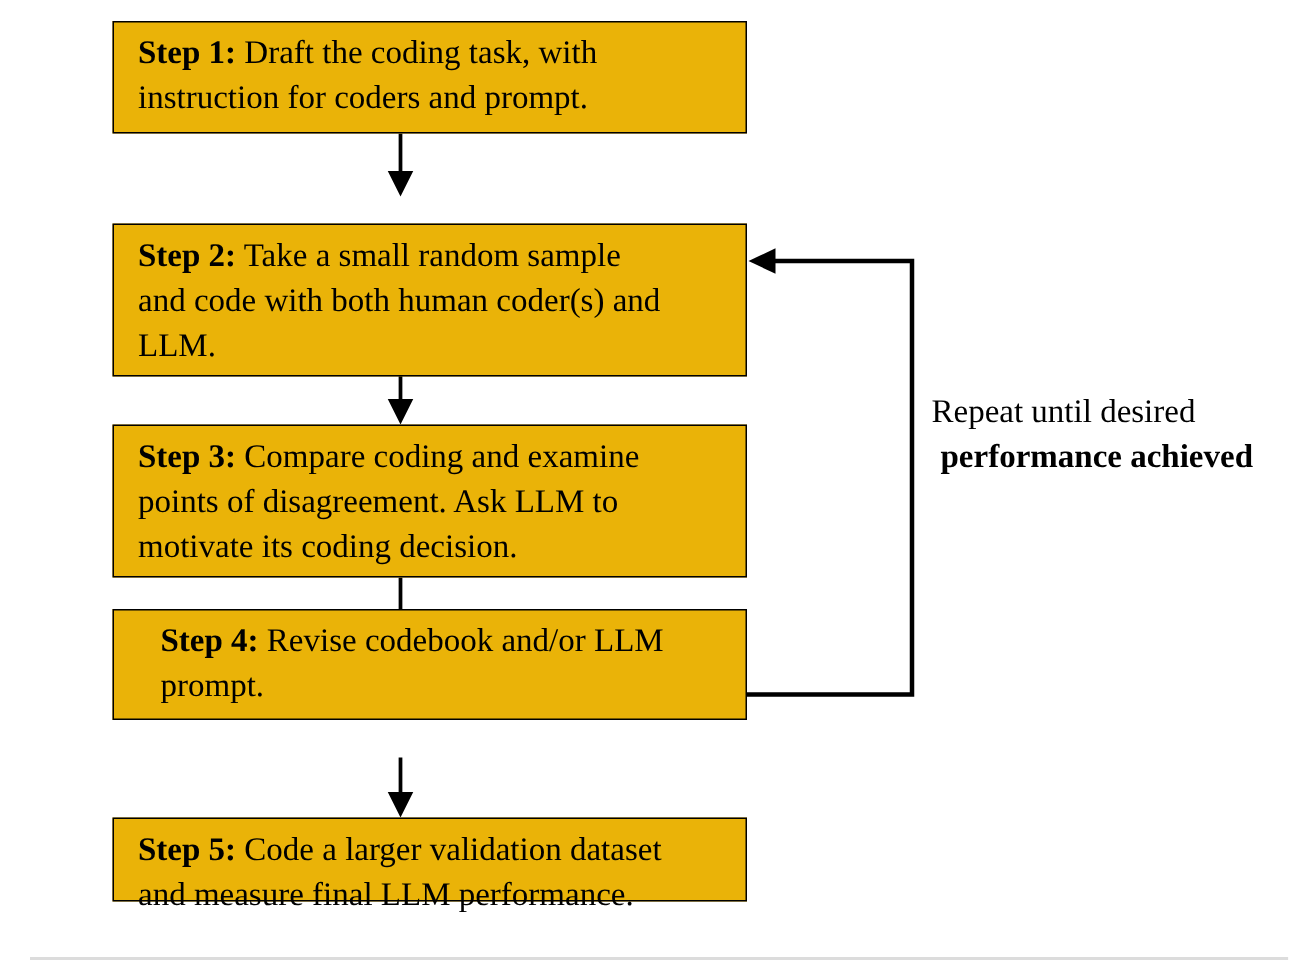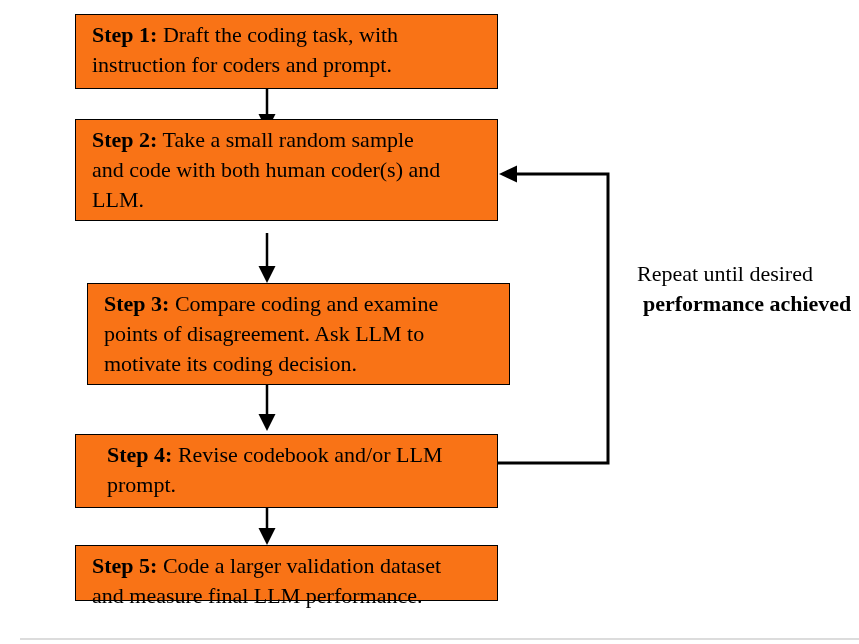--- a/index.html
+++ b/index.html
@@ -22,42 +22,41 @@
     top: 0;
     width: 859px;
     height: 644px;
   }
   .step-box {
     position: absolute;
     left: 75px;
     width: 423px;
     box-sizing: border-box;
     border: 1.5px solid #000000;
-    background: #f97316;
+    background: #eab308;
     padding: 5px 10px 5px 16px;
     font-size: 22px;
     line-height: 30px;
     white-space: pre-line;
   }
   .step-label {
     font-weight: bold;
   }
   .box-1 { top: 14px;  height: 75px;  }
-  .box-2 { top: 119px; height: 102px; }
-  .box-3 { top: 283px; height: 102px; margin-left: 12px; }
-  .box-4 { top: 434px; height: 74px; padding-left: 31px;  }
+  .box-2 { top: 149px; height: 102px; }
+  .box-3 { top: 283px; height: 102px; }
+  .box-4 { top: 406px; height: 74px; padding-left: 31px;  }
   .box-5 { top: 545px; height: 56px;  }
   .loop-label {
     position: absolute;
     left: 621px;
     top: 259px;
     font-size: 22px;
     line-height: 30px;
     white-space: nowrap;
-    margin-left: 16px;
   }
   .loop-label .line2 {
     padding-left: 6px;
     font-weight: bold;
   }
   .page-edge-line {
     position: absolute;
     left: 20px;
     top: 638px;
     width: 839px;

